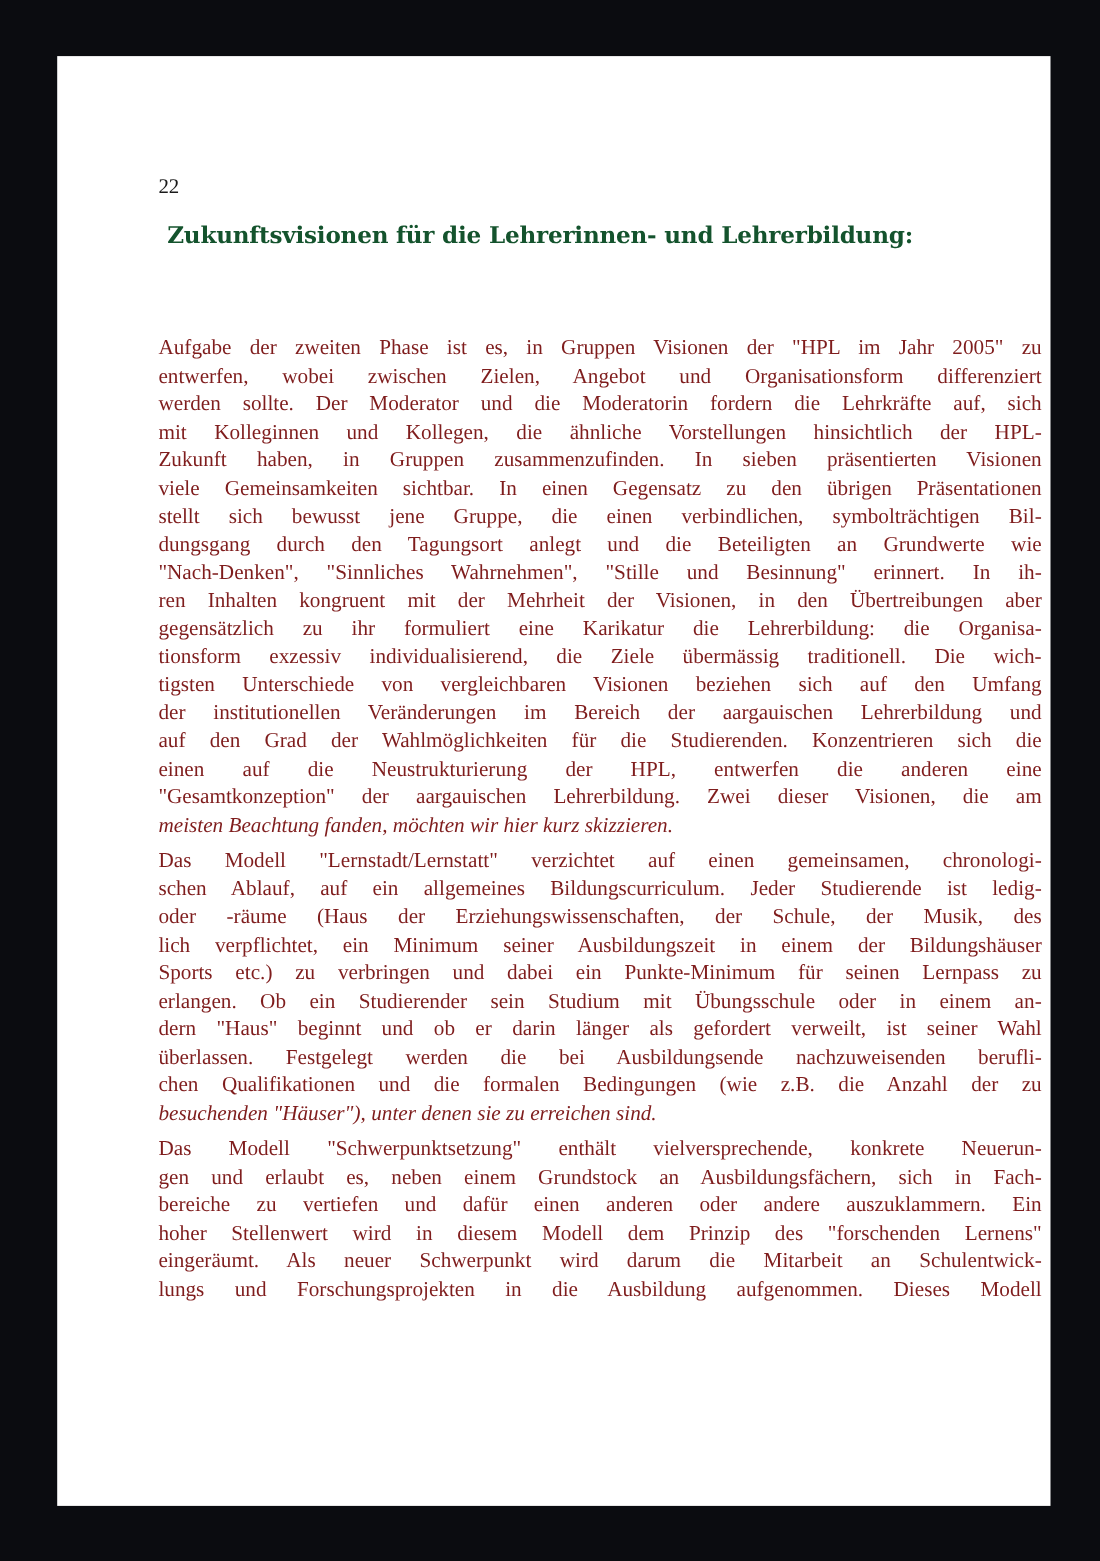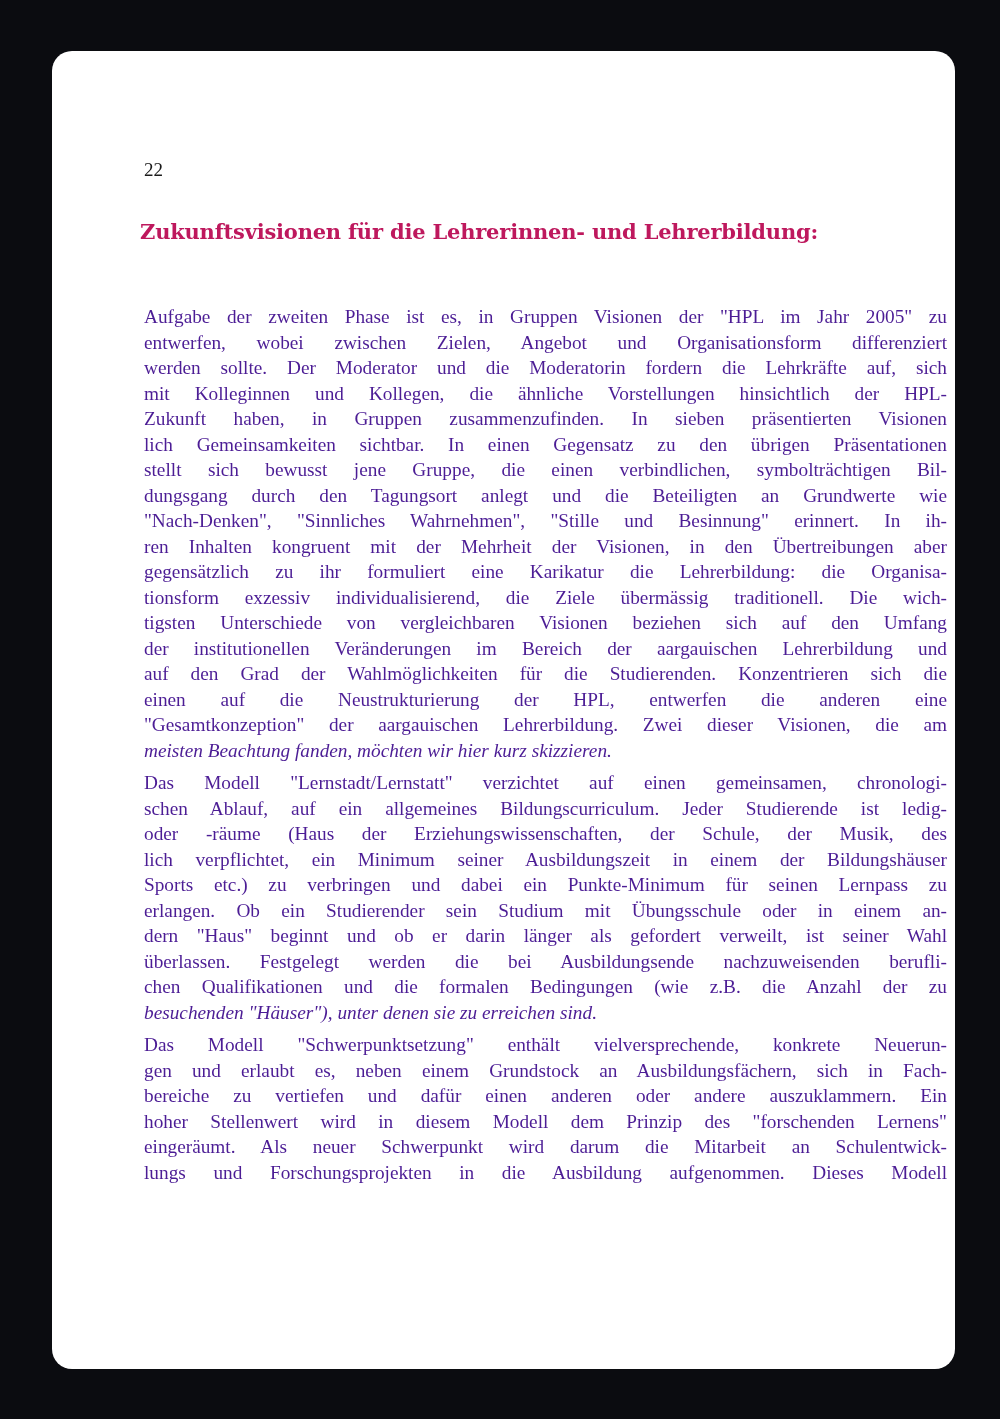--- a/index.html
+++ b/index.html
@@ -7,47 +7,45 @@
       width: 1000px; height: 1419px;
       background: #0b0c10;
       position: relative;
       overflow: hidden;
     }
     .page {
       position: absolute;
       left: 52px; top: 51px;
       width: 903px; height: 1318px;
       background: #ffffff;
-      border-radius: 20px;
     }
     .page-number {
       position: absolute;
       left: 92px; top: 108px;
       font-family: "Liberation Serif", serif;
       font-size: 19px;
       color: #1a1a1a;
     }
     .title {
       position: absolute;
-      left: 88px; top: 150px;
+      left: 100px; top: 150px;
       font-family: "DejaVu Serif", serif;
       font-size: 21px;
       font-weight: bold;
-      color: #be185d;
+      color: #14532d;
       letter-spacing: -0.2px;
       white-space: nowrap;
-      margin-top: 18px;
     }
     .body-text {
       position: absolute;
       left: 92px; top: 253px;
       width: 803px;
       font-family: "Liberation Serif", serif;
       font-size: 19.3px;
-      color: #4c1d95;
+      color: #7f1d1d;
     }
     .para { margin: 0 0 7px 0; }
     .line {
       display: block;
       height: 25.5px;
       line-height: 25.5px;
       text-align: justify;
       text-align-last: justify;
       white-space: nowrap;
       overflow: visible;
@@ -80,21 +78,21 @@
       <span class="line">
           <span class="line-inner">werden sollte. Der Moderator und die Moderatorin fordern die Lehrkräfte auf, sich</span>
         </span>
       <span class="line">
           <span class="line-inner">mit Kolleginnen und Kollegen, die ähnliche Vorstellungen hinsichtlich der HPL-</span>
         </span>
       <span class="line">
           <span class="line-inner">Zukunft haben, in Gruppen zusammenzufinden. In sieben präsentierten Visionen</span>
         </span>
       <span class="line">
-          <span class="line-inner">lich Gemeinsamkeiten sichtbar. In einen Gegensatz zu den übrigen Präsentationen</span>
+          <span class="line-inner">viele Gemeinsamkeiten sichtbar. In einen Gegensatz zu den übrigen Präsentationen</span>
         </span>
       <span class="line">
           <span class="line-inner">stellt sich bewusst jene Gruppe, die einen verbindlichen, symbolträchtigen Bil-</span>
         </span>
       <span class="line">
           <span class="line-inner">dungsgang durch den Tagungsort anlegt und die Beteiligten an Grundwerte wie</span>
         </span>
       <span class="line">
           <span class="line-inner">"Nach-Denken", "Sinnliches Wahrnehmen", "Stille und Besinnung" erinnert. In ih-</span>
         </span>

